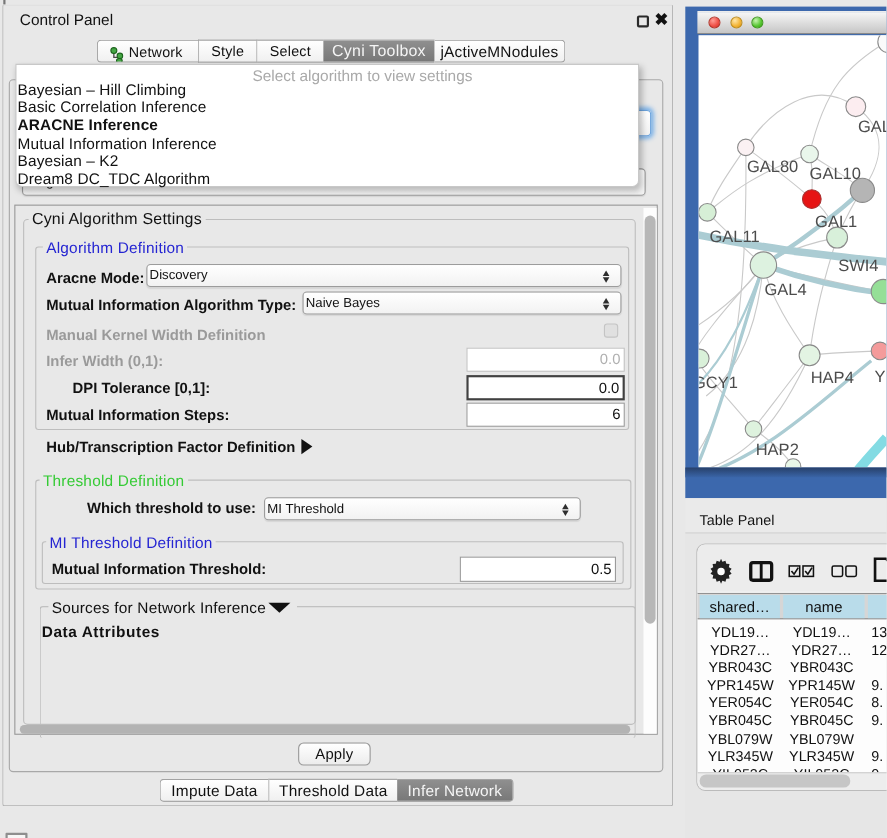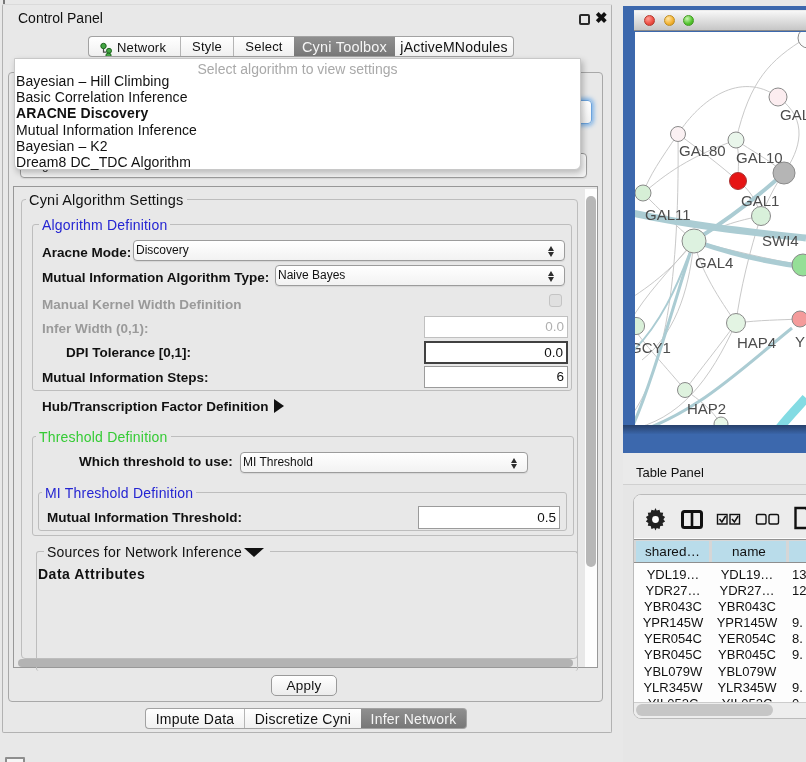--- a/index.html
+++ b/index.html
@@ -129,27 +129,27 @@
   <div class="abs" style="left:18px; top:659px; width:555px; height:8px; background:#b3b3b3; border-radius:4px;"></div>
 
   <div class="abs" style="left:585px; top:189px; width:12px; height:478px; background:#fdfdfd;"></div>
   <div class="abs" style="left:586px; top:196px; width:10px; height:371px; background:#b7b7b7; border-radius:5px;"></div>
 
   <div class="abs" style="left:271px; top:675px; width:66px; height:21px; background:linear-gradient(#ffffff,#ececec); border:1px solid #9a9a9a; border-radius:5px; text-align:center; line-height:19px; font-size:13.5px; color:#111; letter-spacing:0.2px;">Apply</div>
 
   <div class="seg" style="left:145px; top:708px;">
     <div class="t first" style="width:99px; text-align:center; padding:0;">Impute Data</div>
     <div class="sep"></div>
-    <div class="t" style="width:116px; text-align:center; padding:0;">Discretize Cyni</div>
+    <div class="t" style="width:116px; text-align:center; padding:0;">Threshold Data</div>
     <div class="t sel last" style="width:106px; text-align:center; padding:0;">Infer Network</div>
   </div>
 
-  <div class="abs" id="popup" style="left:14px; top:58px; width:567px; height:112px; background:#fff; border:1px solid #c8c8c8; border-radius:0 0 6px 6px; box-shadow:2px 3px 6px rgba(0,0,0,0.25); z-index:50;">
+  <div class="abs" id="popup" style="left:14px; top:58px; width:567px; height:112px; background:#fff; border:1px solid #c8c8c8; border-radius:0 0 6px 6px; box-shadow:2px 3px 6px rgba(0,0,0,0.25); z-index:50;padding-left:32px;">
     <div style="position:absolute; top:2px; width:100%; text-align:center; color:#a9a9a9; font-size:14px;">Select algorithm to view settings</div>
-    <div style="position:absolute; left:1px; top:14px; font-size:14px; letter-spacing:0.1px; color:#111; line-height:16.2px;">Bayesian – Hill Climbing<br>Basic Correlation Inference<br><b>ARACNE Discovery</b><br>Mutual Information Inference<br>Bayesian – K2<br>Dream8 DC_TDC Algorithm</div>
+    <div style="position:absolute; left:1px; top:14px; font-size:14px; letter-spacing:0.1px; color:#111; line-height:16.2px;">Bayesian – Hill Climbing<br>Basic Correlation Inference<br><b>ARACNE Inference</b><br>Mutual Information Inference<br>Bayesian – K2<br>Dream8 DC_TDC Algorithm</div>
   </div>
 
   <div class="abs" style="left:5px; top:757px; width:20px; height:10px; background:#f6f6f6; border:2px solid #8e8e8e; border-radius:1px;"></div>
 
   <div class="abs" id="netdesk" style="left:623px; top:6px; width:183px; height:447px; background:#3c68ad;"></div>
 
   <div class="abs" style="left:634px; top:10px; width:172px; height:21px; background:linear-gradient(#f7f7f7,#c6c6c6); border-top:1px solid #ececec; border-bottom:1px solid #8a8a8a;"></div>
   <div class="abs" style="left:643.5px; top:15.3px; width:11px; height:11px; border-radius:50%; background:radial-gradient(circle at 35% 30%, #ff9d95, #ee4d43 60%, #c33a30); border:0.5px solid #b5372c;"></div>
   <div class="abs" style="left:663.5px; top:15.3px; width:11px; height:11px; border-radius:50%; background:radial-gradient(circle at 35% 30%, #ffe6a8, #f3b231 60%, #c9901f); border:0.5px solid #c08e1e;"></div>
   <div class="abs" style="left:683px; top:15.3px; width:11px; height:11px; border-radius:50%; background:radial-gradient(circle at 35% 30%, #c8f5b0, #53c42e 60%, #3f9e1f); border:0.5px solid #429b22;"></div>

